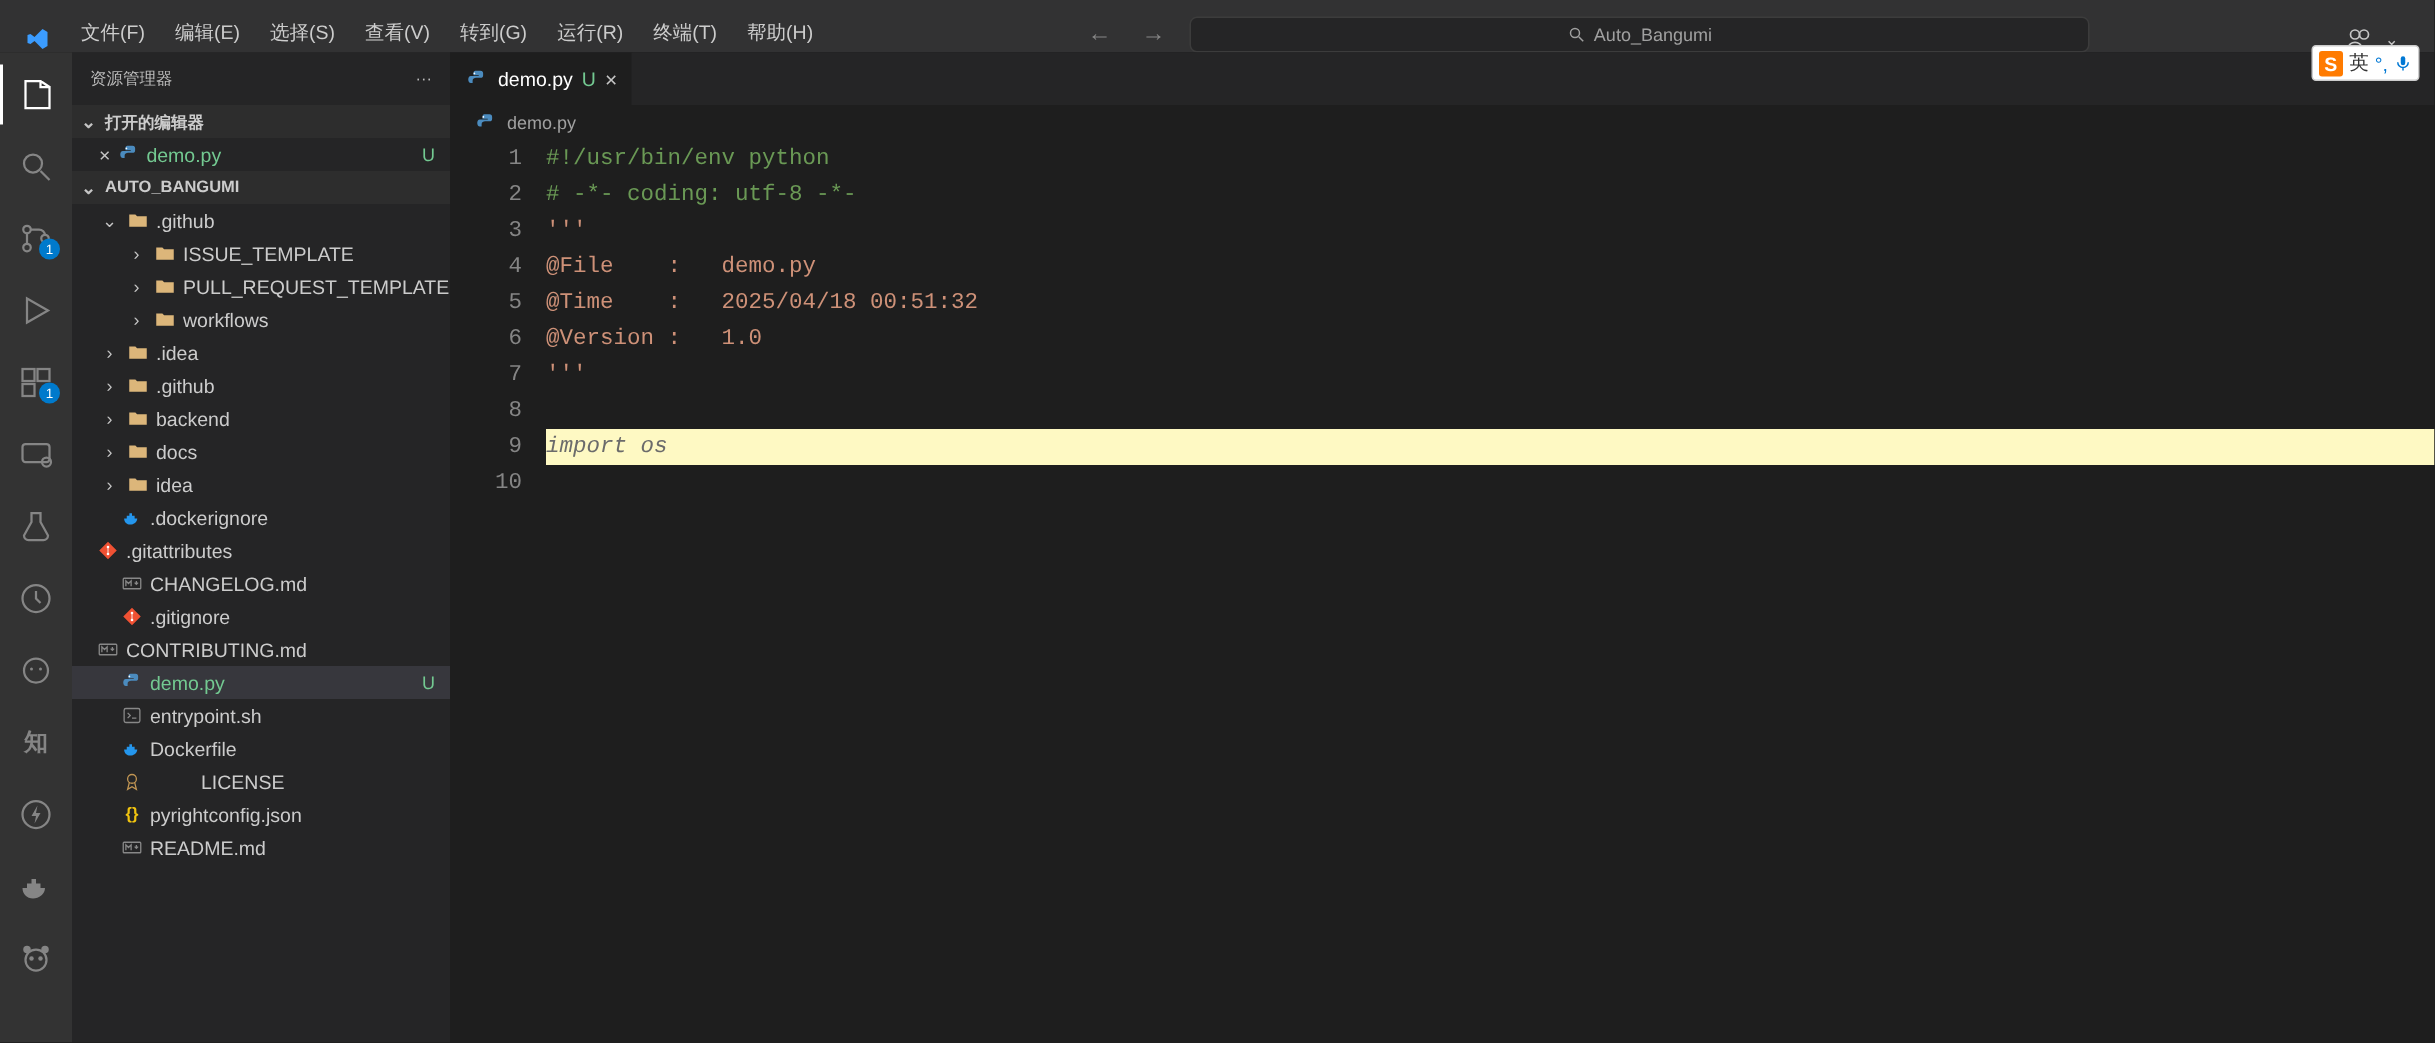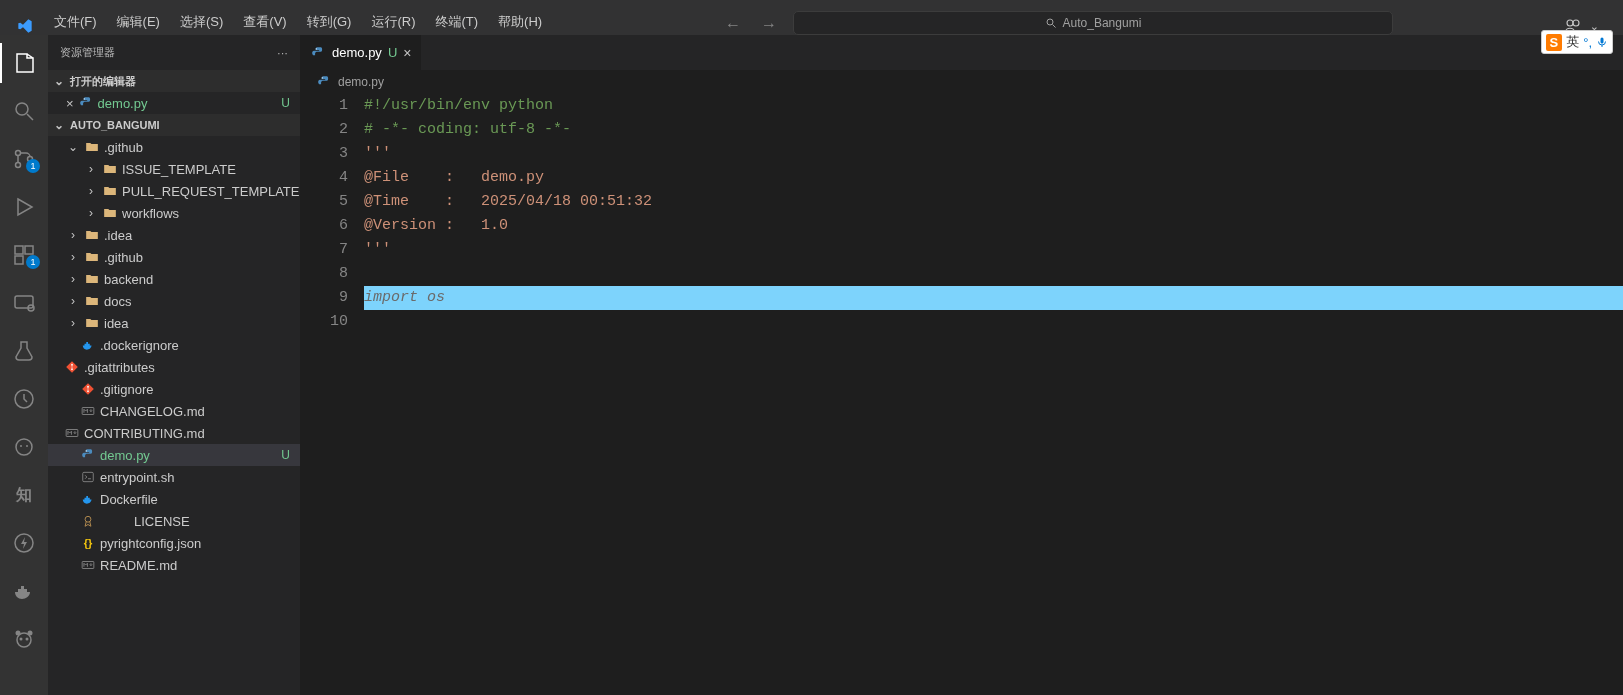--- a/index.html
+++ b/index.html
@@ -207,21 +207,21 @@
 }
 .gutter {
   width: 64px;
   text-align: right;
   padding-right: 16px;
   color: #858585;
   user-select: none;
 }
 .code-lines { flex: 1; }
 .code-line { min-height: 24px; white-space: pre; }
-.code-line.current { background: #7dd3fc; }
+.code-line.current { background: #fef9c3; }
 .tok-comment { color: #6a9955; }
 .tok-string { color: #ce9178; }
 .tok-suggest { color: #6b6b6b; font-style: italic; }
 .tok-underline { text-decoration: underline wavy #569cd6; text-decoration-skip-ink: none; }
 svg { display: block; }
 </style>
 </head>
 <body>
 
 <div class="titlebar">
@@ -488,36 +488,36 @@
                 <circle cx="12" cy="8" r="1.5" fill="#fff"></circle>
                 <circle cx="12" cy="16" r="1.5" fill="#fff"></circle>
                 <line x1="12" y1="8" x2="12" y2="16" stroke="#fff"></line>
               </svg>
             </span>
     <span style="">.gitattributes</span>
     </div>
           <div class="tree-item" style="padding-left: 32px;">
             <span class="file-icon">
               <svg width="14" height="14" viewBox="0 0 24 24">
+                <rect x="2" y="6" width="20" height="12" rx="1" fill="none" stroke="#888" stroke-width="1.5"></rect>
+                <path d="M5 15V9l3 3 3-3v6M17 9v4m-2-2l2 2 2-2" stroke="#888" stroke-width="1.5" fill="none"></path>
+              </svg>
+            </span>
+    <span style="">CHANGELOG.md</span>
+    </div>
+          <div class="tree-item" style="padding-left: 32px;">
+            <span class="file-icon">
+              <svg width="14" height="14" viewBox="0 0 24 24">
                 <path fill="#f05133" d="M12 2l10 10-10 10L2 12z"></path>
                 <circle cx="12" cy="8" r="1.5" fill="#fff"></circle>
                 <circle cx="12" cy="16" r="1.5" fill="#fff"></circle>
                 <line x1="12" y1="8" x2="12" y2="16" stroke="#fff"></line>
               </svg>
             </span>
     <span style="">.gitignore</span>
-    </div>
-          <div class="tree-item" style="padding-left: 32px;">
-            <span class="file-icon">
-              <svg width="14" height="14" viewBox="0 0 24 24">
-                <rect x="2" y="6" width="20" height="12" rx="1" fill="none" stroke="#888" stroke-width="1.5"></rect>
-                <path d="M5 15V9l3 3 3-3v6M17 9v4m-2-2l2 2 2-2" stroke="#888" stroke-width="1.5" fill="none"></path>
-              </svg>
-            </span>
-    <span style="">CHANGELOG.md</span>
     </div>
           <div class="tree-item" style="padding-left: 16px;">
             <span class="file-icon">
               <svg width="14" height="14" viewBox="0 0 24 24">
                 <rect x="2" y="6" width="20" height="12" rx="1" fill="none" stroke="#888" stroke-width="1.5"></rect>
                 <path d="M5 15V9l3 3 3-3v6M17 9v4m-2-2l2 2 2-2" stroke="#888" stroke-width="1.5" fill="none"></path>
               </svg>
             </span>
     <span style="">CONTRIBUTING.md</span>
     </div>

